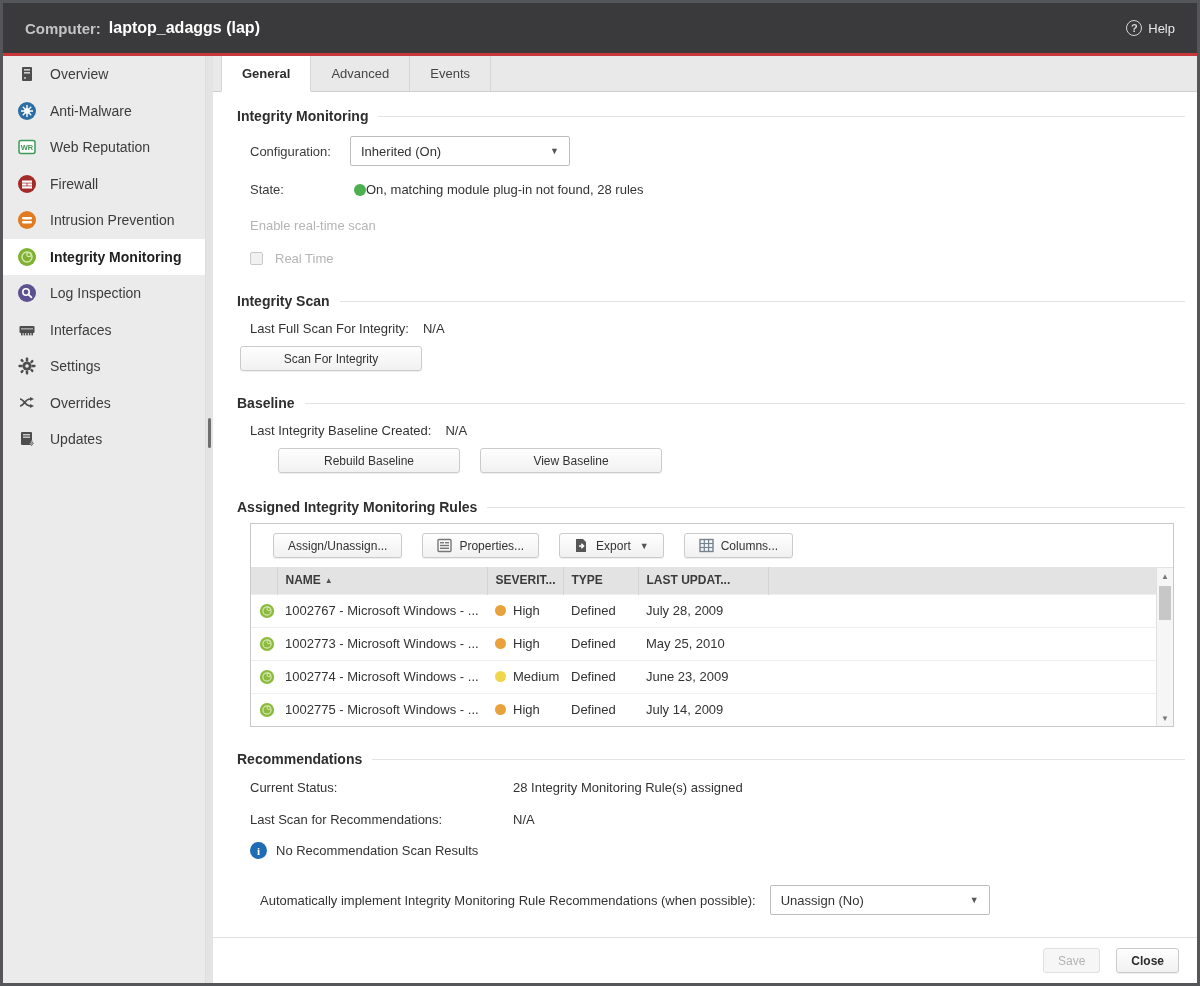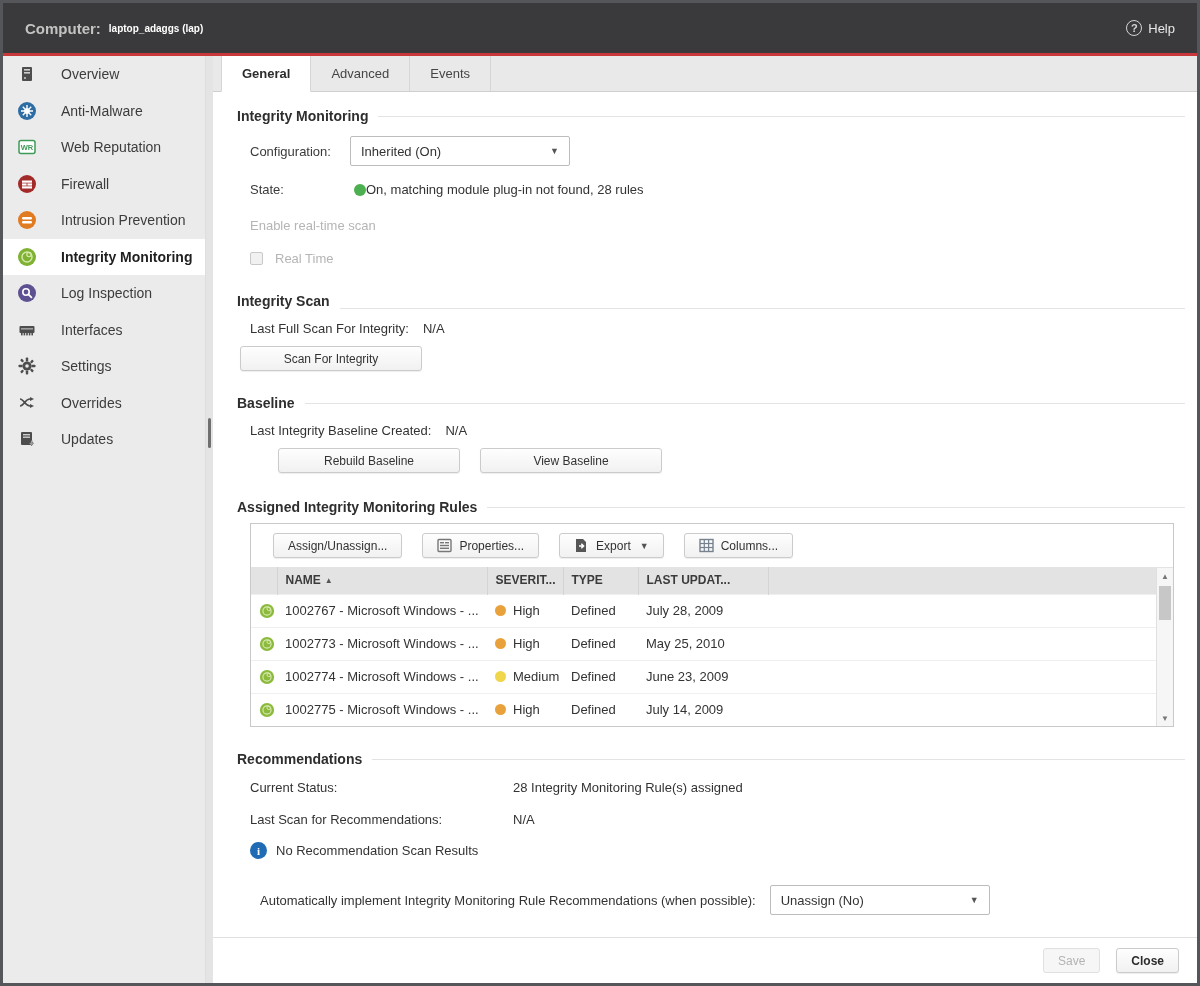--- a/index.html
+++ b/index.html
@@ -6,37 +6,37 @@
   html,body { background:#9a9a9a; }
   body { font-family:"Liberation Sans", sans-serif; }
 
   .window { width:1200px; height:986px; border:3px solid #55565a; background:#fff;
             display:flex; flex-direction:column; position:relative; }
 
   
   .titlebar { height:50px; background:#3a3a3c; display:flex; align-items:center;
               padding:0 22px; flex:0 0 auto; }
   .titlebar .t-label { color:#c3c3c3; font-weight:bold; font-size:15px; margin-right:8px; }
-  .titlebar .t-name  { color:#fff; font-weight:bold; font-size:10px; }
+  .titlebar .t-name  { color:#fff; font-weight:bold; font-size:16px; }
   .titlebar .spacer { flex:1; }
   .help { display:flex; align-items:center; gap:6px; color:#e8e8e8; font-size:13px; cursor:pointer; }
   .help-q { width:16px; height:16px; border:1.5px solid #d5d5d5; border-radius:50%;
             display:inline-flex; align-items:center; justify-content:center;
             font-size:11px; color:#d5d5d5; font-weight:bold; }
   .redline { height:3px; background:#c8373a; flex:0 0 auto; }
 
   
   .main { flex:1; display:flex; min-height:0; }
 
   
   .sidebar { width:210px; background:#ebebeb; position:relative; flex:0 0 auto; }
   .side-track { position:absolute; right:0; top:0; bottom:0; width:8px; background:#e4e4e4;
                 border-left:1px solid #dedede; }
   .side-thumb { position:absolute; right:2px; top:362px; width:3px; height:30px; background:#6f6f6f; border-radius:2px; }
-  .side-item { height:36.5px; display:flex; align-items:center; padding-left:15px; gap:25px;
+  .side-item { height:36.5px; display:flex; align-items:center; padding-left:15px; gap:14px;
                font-size:14px; color:#3c3c3c; cursor:pointer; }
   .side-item.selected { background:#fff; font-weight:bold; color:#1f1f1f; }
   .icon16 { width:18px; height:18px; display:inline-flex; align-items:center; justify-content:center; flex:0 0 auto; }
 
   
   .content { flex:1; background:#fff; display:flex; flex-direction:column; min-width:0; position:relative; }
 
   .tabstrip { height:36px; background:#e9e9e9; border-bottom:1px solid #cfcfcf;
               display:flex; align-items:stretch; padding-left:8px; flex:0 0 auto; }
   .tab { padding:0 20px; display:flex; align-items:center; font-size:13px; color:#454545;
@@ -299,21 +299,21 @@
           <span style="">On, matching module plug-in not found, 28 rules</span>
         </div>
         <div class="row muted" style="margin-top:21px;">
           <span>Enable real-time scan</span>
         </div>
         <div class="row" style="margin-top:18px; gap:12px;">
           <span class="checkbox"></span>
           <span class="muted">Real Time</span>
         </div>
 
-        <div class="sec-title" style="margin-top:27px;align-items:flex-end;">
+        <div class="sec-title" style="margin-top:27px;">
           <span>Integrity Scan</span>
             <span class="rule"></span>
         </div>
         <div class="row">
           <span>Last Full Scan For Integrity:</span>
           <span style="margin-left:14px;">N/A</span>
         </div>
         <div class="row" style="margin-top:10px; margin-left:3px;">
           <button class="btn wide">Scan For Integrity</button>
         </div>

